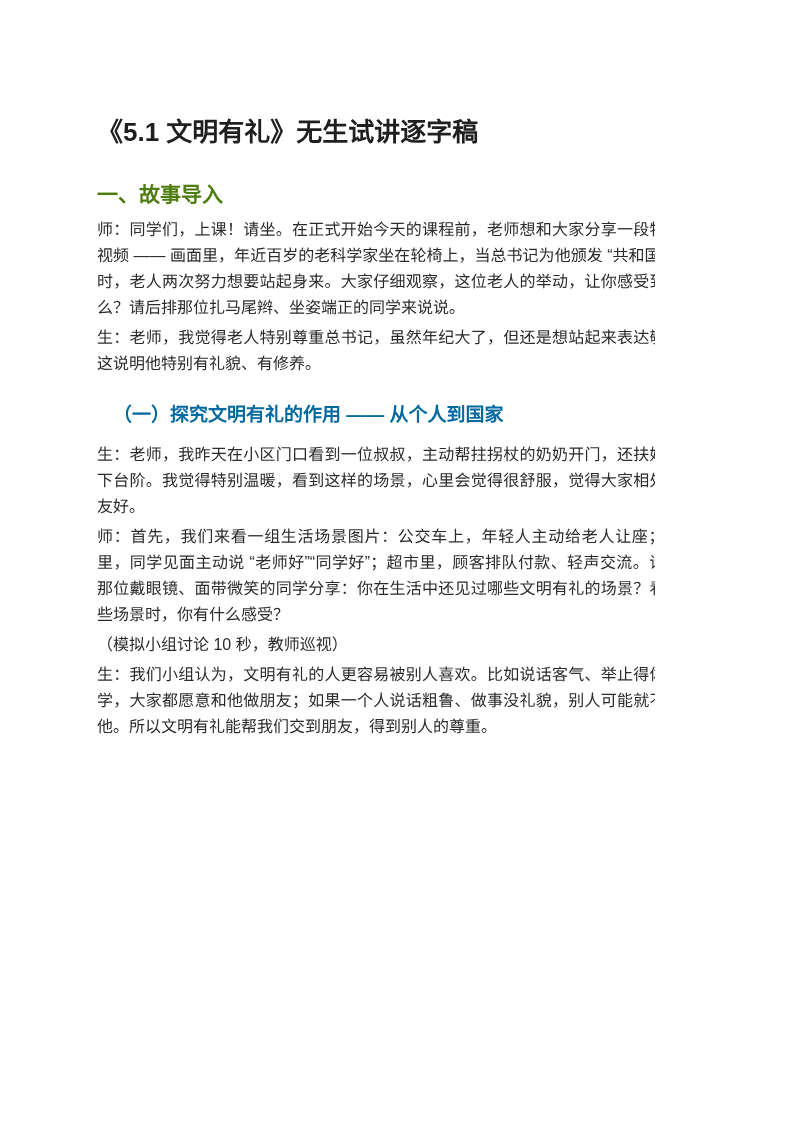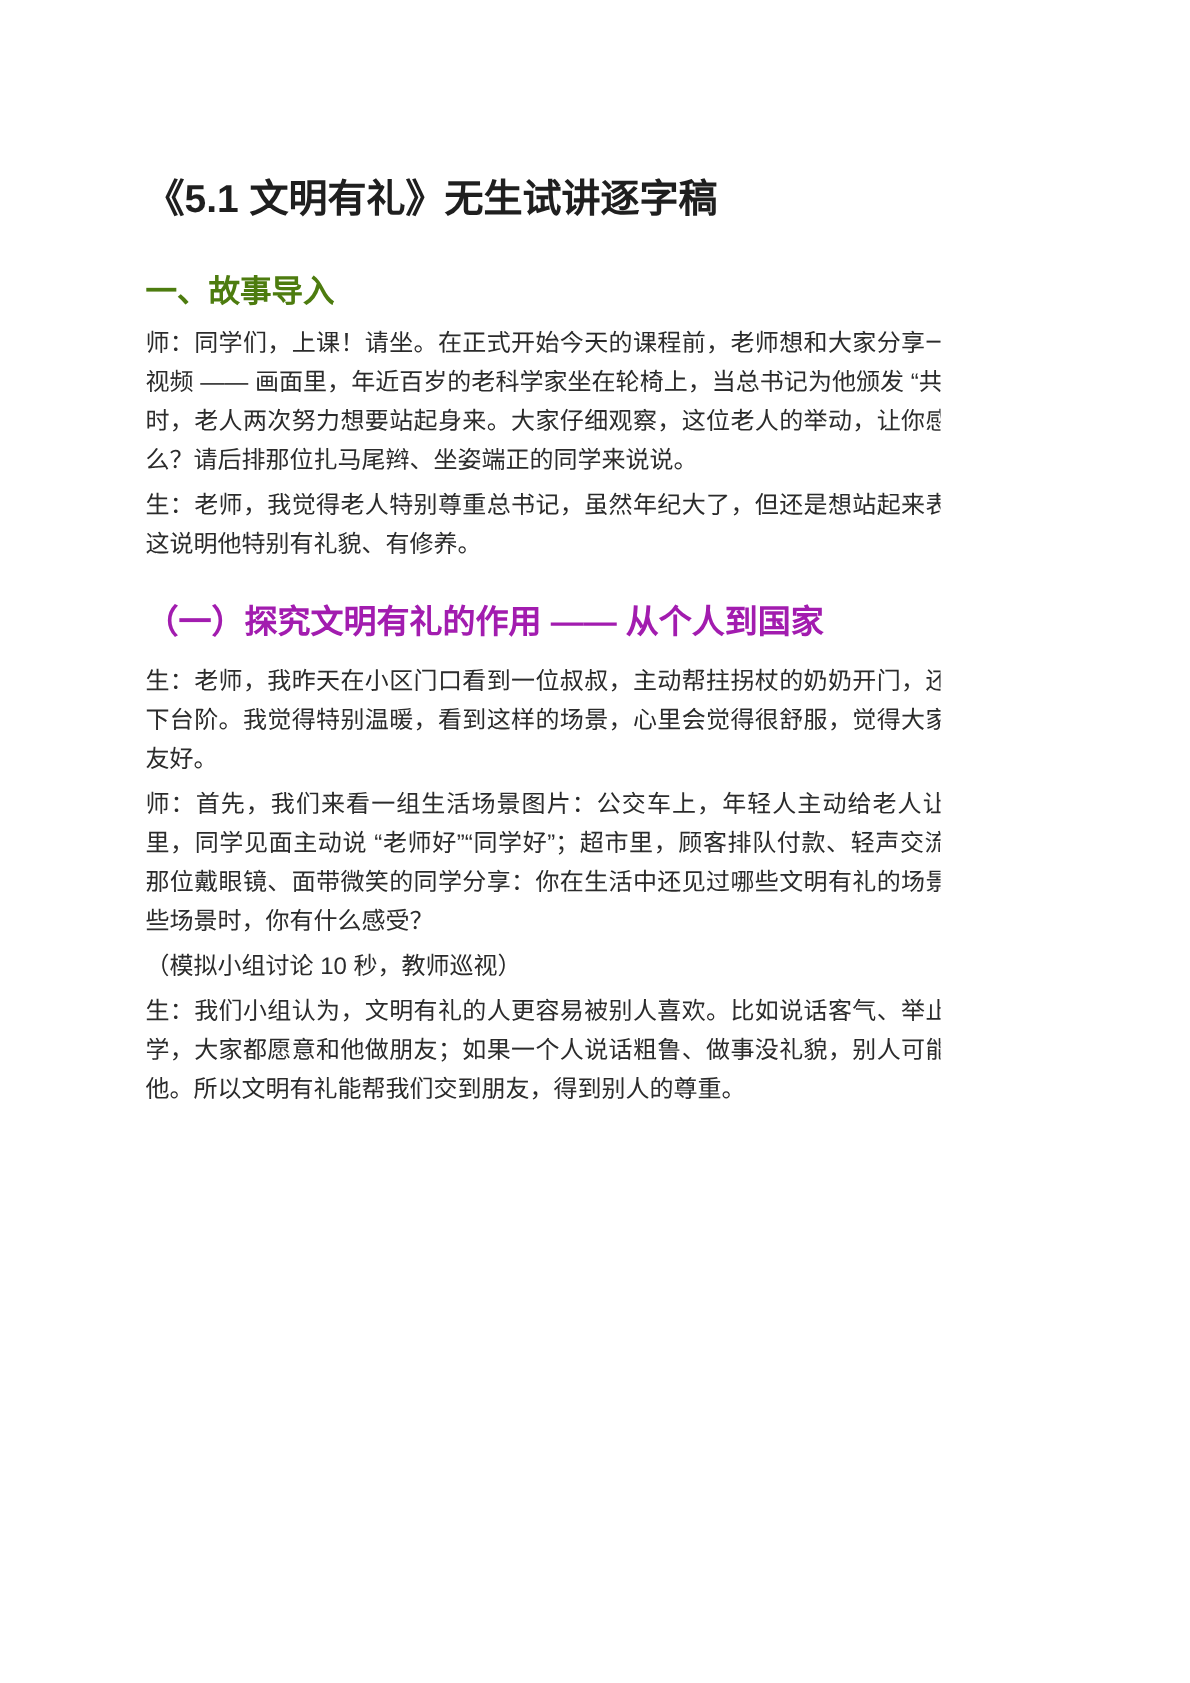--- a/index.html
+++ b/index.html
@@ -11,20 +11,21 @@
     width: 793px;
     height: 1122px;
     font-family: "Liberation Sans", "DejaVu Sans", sans-serif;
   }
   .page {
     position: relative;
     width: 627px;
     height: 1122px;
     background: #ffffff;
     overflow: hidden;
+    padding-left: 28px;
   }
   .content {
     position: absolute;
     left: 97px;
     top: 115px;
     width: 601px;
     color: #262626;
   }
   .doc-title {
     font-size: 26px;
@@ -35,25 +36,25 @@
     letter-spacing: 0;
   }
   .section-heading {
     font-size: 21px;
     line-height: 28px;
     font-weight: 700;
     margin: 14px 0 8px 0;
     color: #4d7c0f;
   }
   .subsection-heading {
-    font-size: 22px;
+    font-size: 19px;
     line-height: 26px;
     font-weight: 700;
-    margin: 25px 0 14px 0;
-    color: #a21caf;
+    margin: 25px 0 14px 16px;
+    color: #0369a1;
   }
   .para {
     font-size: 16px;
     line-height: 26px;
     margin: 0 0 4px 0;
     text-align: justify;
     color: #2b2b2b;
   }
 </style>
 </head>

